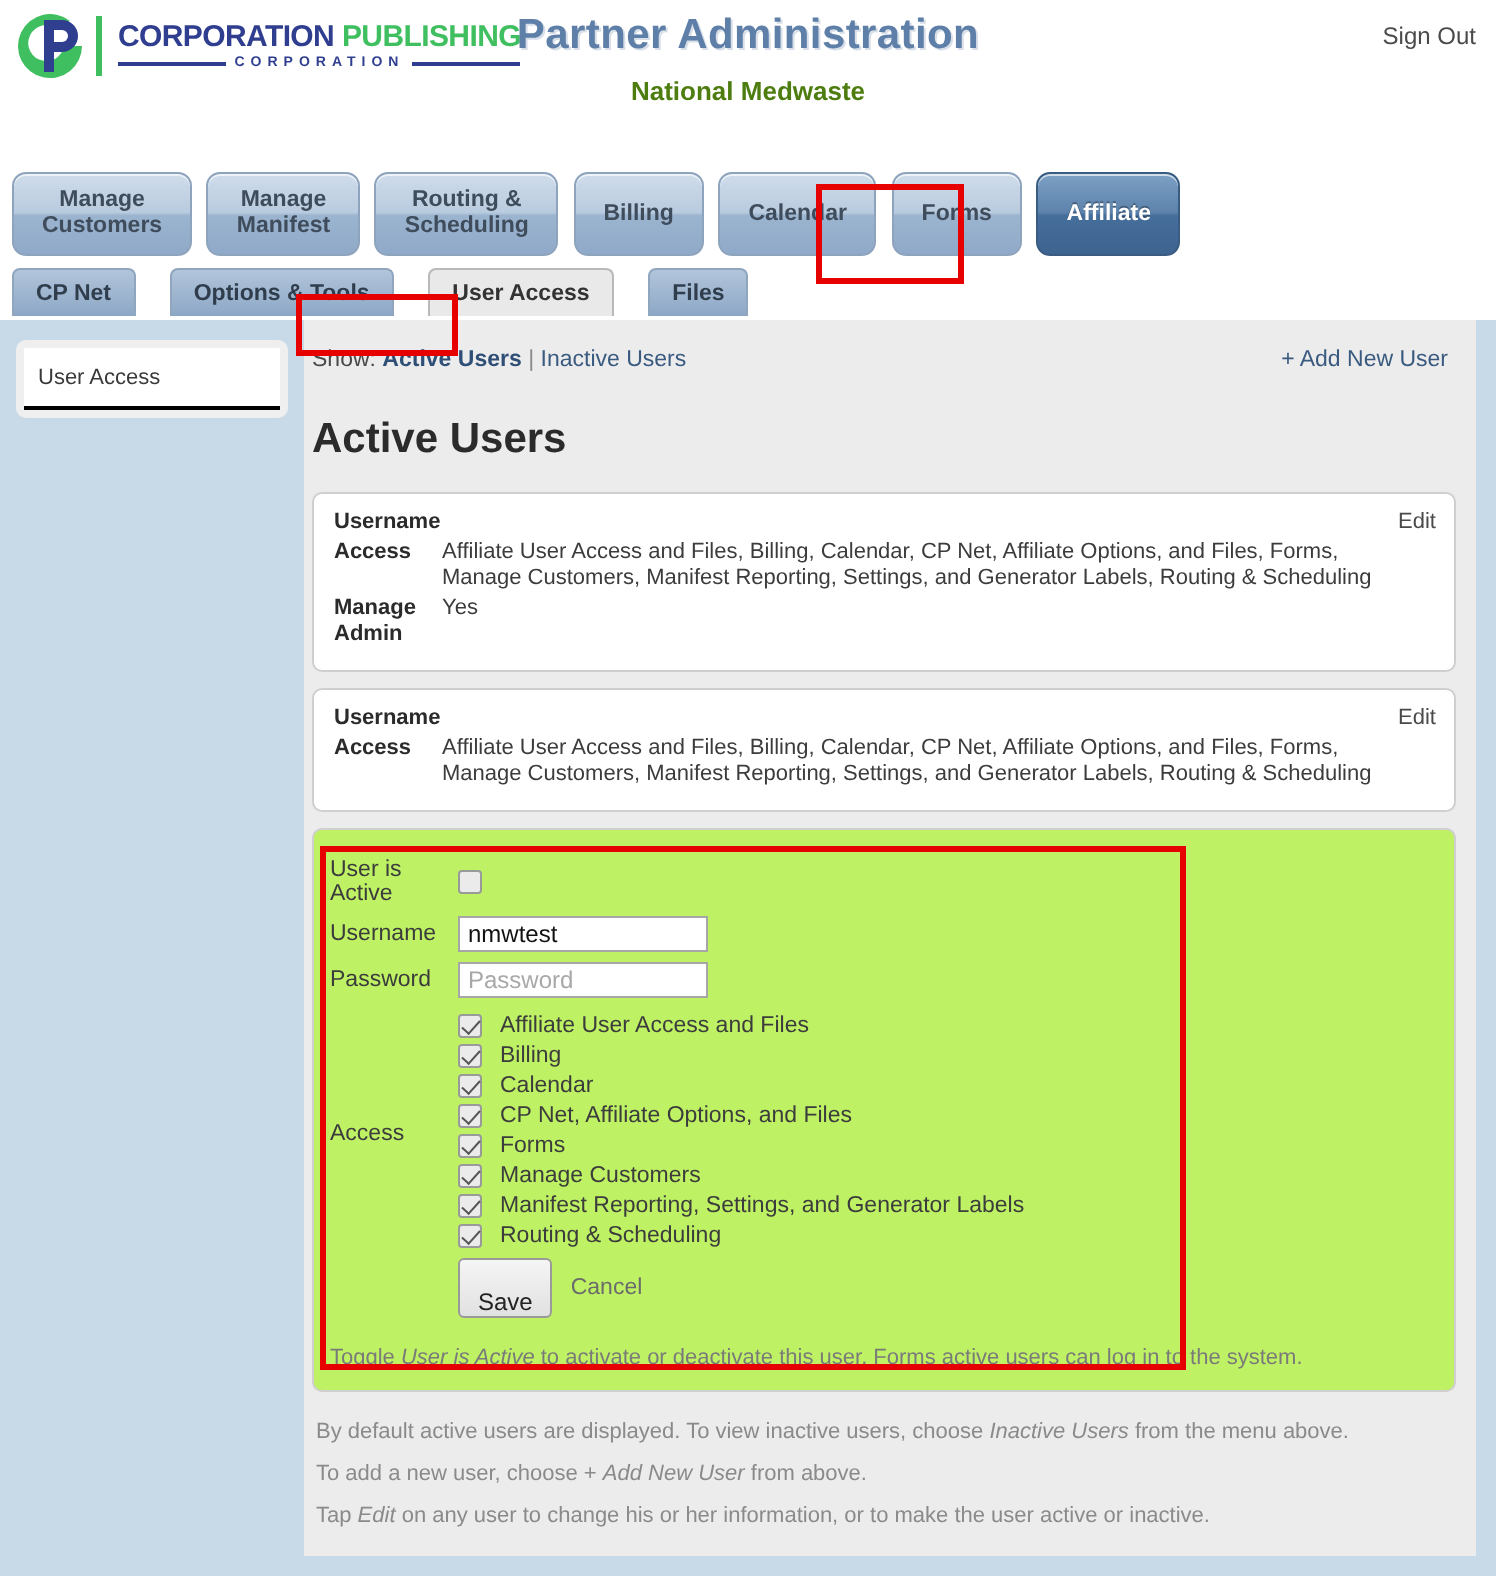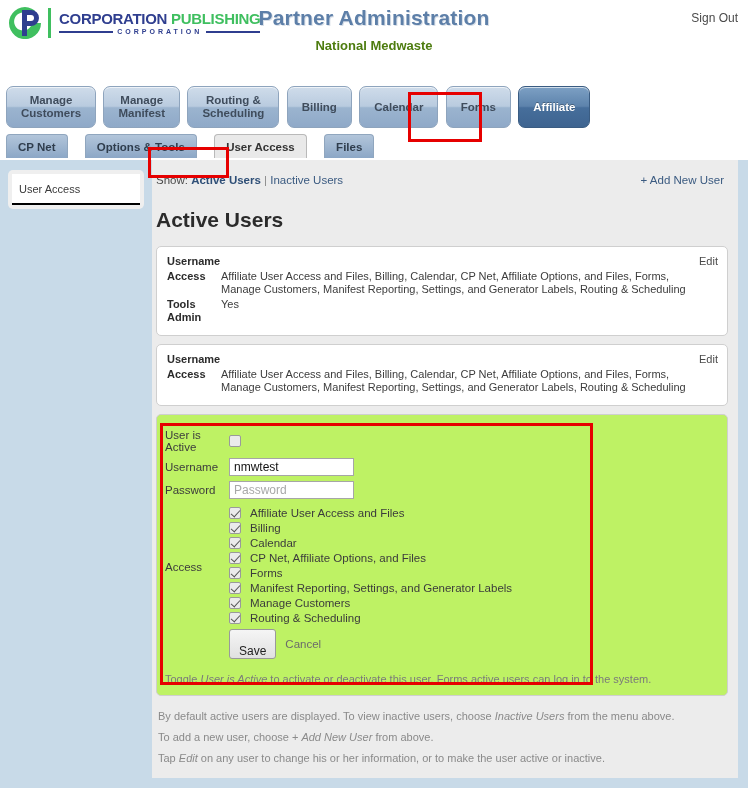--- a/index.html
+++ b/index.html
@@ -505,21 +505,21 @@
       <a class="edit-link">Edit</a>
       <div class="crow">
         <div class="ckey">Username</div>
         <div class="cval"></div>
       </div>
       <div class="crow">
         <div class="ckey">Access</div>
         <div class="cval">Affiliate User Access and Files, Billing, Calendar, CP Net, Affiliate Options, and Files, Forms, Manage Customers, Manifest Reporting, Settings, and Generator Labels, Routing &amp; Scheduling</div>
       </div>
       <div class="crow">
-        <div class="ckey">Tools Admin</div>
+        <div class="ckey">Manage Admin</div>
         <div class="cval">Yes</div>
       </div>
     </div>
 
     <div class="card">
       <a class="edit-link">Edit</a>
       <div class="crow">
         <div class="ckey">Username</div>
         <div class="cval"></div>
       </div>
@@ -564,26 +564,26 @@
           </div>
           <div class="acc-item">
             <input type="checkbox" class="cb" id="ac3" checked="" style="">
             <label for="ac3">CP Net, Affiliate Options, and Files</label>
           </div>
           <div class="acc-item">
             <input type="checkbox" class="cb" id="ac4" checked="" style="">
             <label for="ac4">Forms</label>
           </div>
           <div class="acc-item">
+            <input type="checkbox" class="cb" id="ac5" checked="" style="">
+            <label for="ac5">Manage Customers</label>
+          </div>
+          <div class="acc-item">
             <input type="checkbox" class="cb" id="ac6" checked="" style="">
             <label for="ac6">Manifest Reporting, Settings, and Generator Labels</label>
-          </div>
-          <div class="acc-item">
-            <input type="checkbox" class="cb" id="ac5" checked="" style="">
-            <label for="ac5">Manage Customers</label>
           </div>
           <div class="acc-item">
             <input type="checkbox" class="cb" id="ac7" checked="" style="">
             <label for="ac7">Routing &amp; Scheduling</label>
           </div>
 
           <div class="btn-row">
             <button class="btn-save">Save</button>
             <a class="cancel-link">Cancel</a>
           </div>

